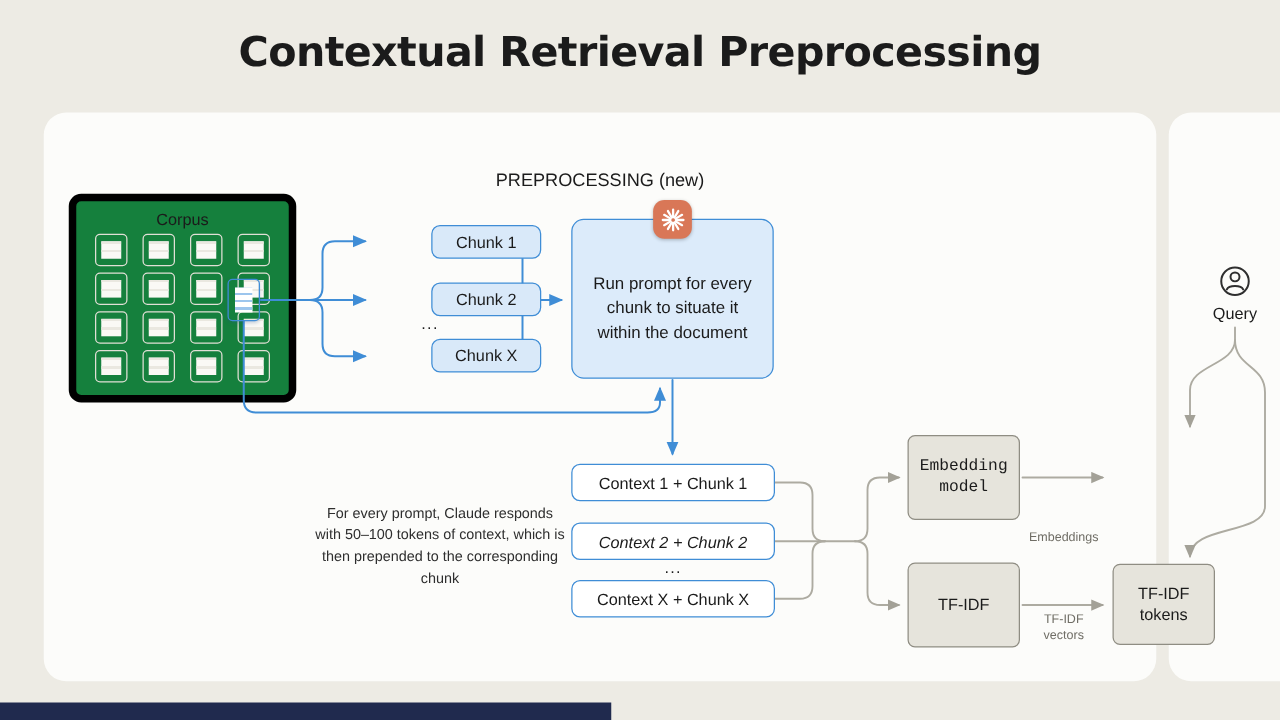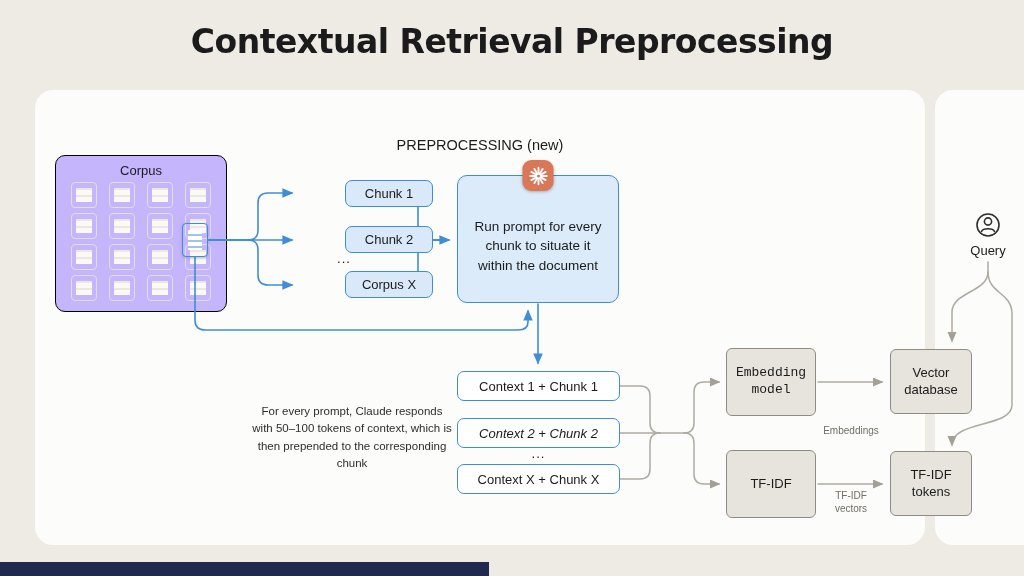--- a/index.html
+++ b/index.html
@@ -16,21 +16,21 @@
   .panel-main  { left:35px;  top:90px; width:890px; height:455px; }
   .panel-right { left:935px; top:90px; width:300px; height:455px; }
   .heading {
     position:absolute; left:35px; top:114px; width:890px; text-align:center;
     font-size:14.5px; font-weight:400; z-index:3;margin-top:23px;
   }
   .wires { position:absolute; left:0; top:0; z-index:2; }
 
   .corpus {
     position:absolute; left:55px; top:155px; width:170px; height:155px;
-    background:#c4b5fd; border:1px solid #000000; border-radius:10px; z-index:1;
+    background:#15803d; border:6px solid #000000; border-radius:10px; z-index:1;
   }
   .corpus-label { position:absolute; top:7px; left:0; width:100%; text-align:center; font-size:13px; }
   .doc-grid {
     position:absolute; left:15px; top:26px; display:grid;
     grid-template-columns:repeat(4,26px); grid-auto-rows:28px; column-gap:12px; row-gap:3px;
   }
   .doc {
     width:26px; height:26px; box-sizing:border-box;
     border:1px solid #e1dfd6; border-radius:4px; background-color:#faf9f5; padding:5px 4px;
     background-image:repeating-linear-gradient(to bottom, transparent 0 5px, #eae8e0 5px 7px);
@@ -146,21 +146,21 @@
       <div class="doc"></div>
       <div class="doc"></div>
       <div class="doc"></div>
     </div>
   </div>
   <div class="doc-active"></div>
 
   <div class="bluebox" style="left:300px;top:180px;width:88px;height:27px;">Chunk 1</div>
   <div class="bluebox" style="left:300px;top:226px;width:88px;height:27px;">Chunk 2</div>
   <div class="ellipsis" style="left:300px;top:251px;width:88px;">...</div>
-  <div class="bluebox" style="left:300px;top:271px;width:88px;height:27px;">Corpus X</div>
+  <div class="bluebox" style="left:300px;top:271px;width:88px;height:27px;">Chunk X</div>
 
   <div class="bigbox">
     <div class="claude-icon">
       <svg width="22" height="22" viewBox="0 0 24 24" fill="none" stroke="#ffffff" stroke-width="2" stroke-linecap="round">
         <line x1="14.5" y1="12" x2="21" y2="12"></line>
         <line x1="14.2" y1="13.2" x2="19.8" y2="16.5"></line>
         <line x1="13.2" y1="14.2" x2="16.5" y2="19.8"></line>
         <line x1="12" y1="14.5" x2="12" y2="21"></line>
         <line x1="10.8" y1="14.2" x2="7.5" y2="19.8"></line>
         <line x1="9.8" y1="13.2" x2="4.2" y2="16.5"></line>
@@ -177,21 +177,20 @@
 
   <div class="annotation">For every prompt, Claude responds with 50–100 tokens of context, which is then prepended to the corresponding chunk</div>
 
   <div class="whitebox" style="left:457px;top:371px;width:163px;height:30px;">Context 1 + Chunk 1</div>
   <div class="whitebox" style="left:457px;top:418px;width:163px;height:30px;font-style:italic;">Context 2 + Chunk 2</div>
   <div class="ellipsis" style="left:457px;top:446px;width:163px;">...</div>
   <div class="whitebox" style="left:457px;top:464px;width:163px;height:30px;">Context X + Chunk X</div>
 
   <div class="graybox" style="left:726px;top:348px;width:90px;height:68px;font-family:Liberation Mono, monospace;">Embedding model</div>
   <div class="graybox" style="left:726px;top:450px;width:90px;height:68px;">TF-IDF</div>
-  <div class="graybox" style="left:890px;top:349px;width:82px;height:65px;">Vector database</div>
   <div class="graybox" style="left:890px;top:451px;width:82px;height:65px;">TF-IDF tokens</div>
 
   <div class="edge-label" style="left:816px;top:388px;width:70px;margin-top:37px;">Embeddings</div>
   <div class="edge-label" style="left:816px;top:490px;width:70px;">TF-IDF
 vectors</div>
 
   <div class="query-icon">
     <svg width="34" height="34" viewBox="0 0 34 34" fill="none" stroke="#2f2f2f" stroke-width="1.6" stroke-linecap="round">
       <circle cx="17" cy="17" r="11"></circle>
       <circle cx="17" cy="13.5" r="3.6"></circle>

